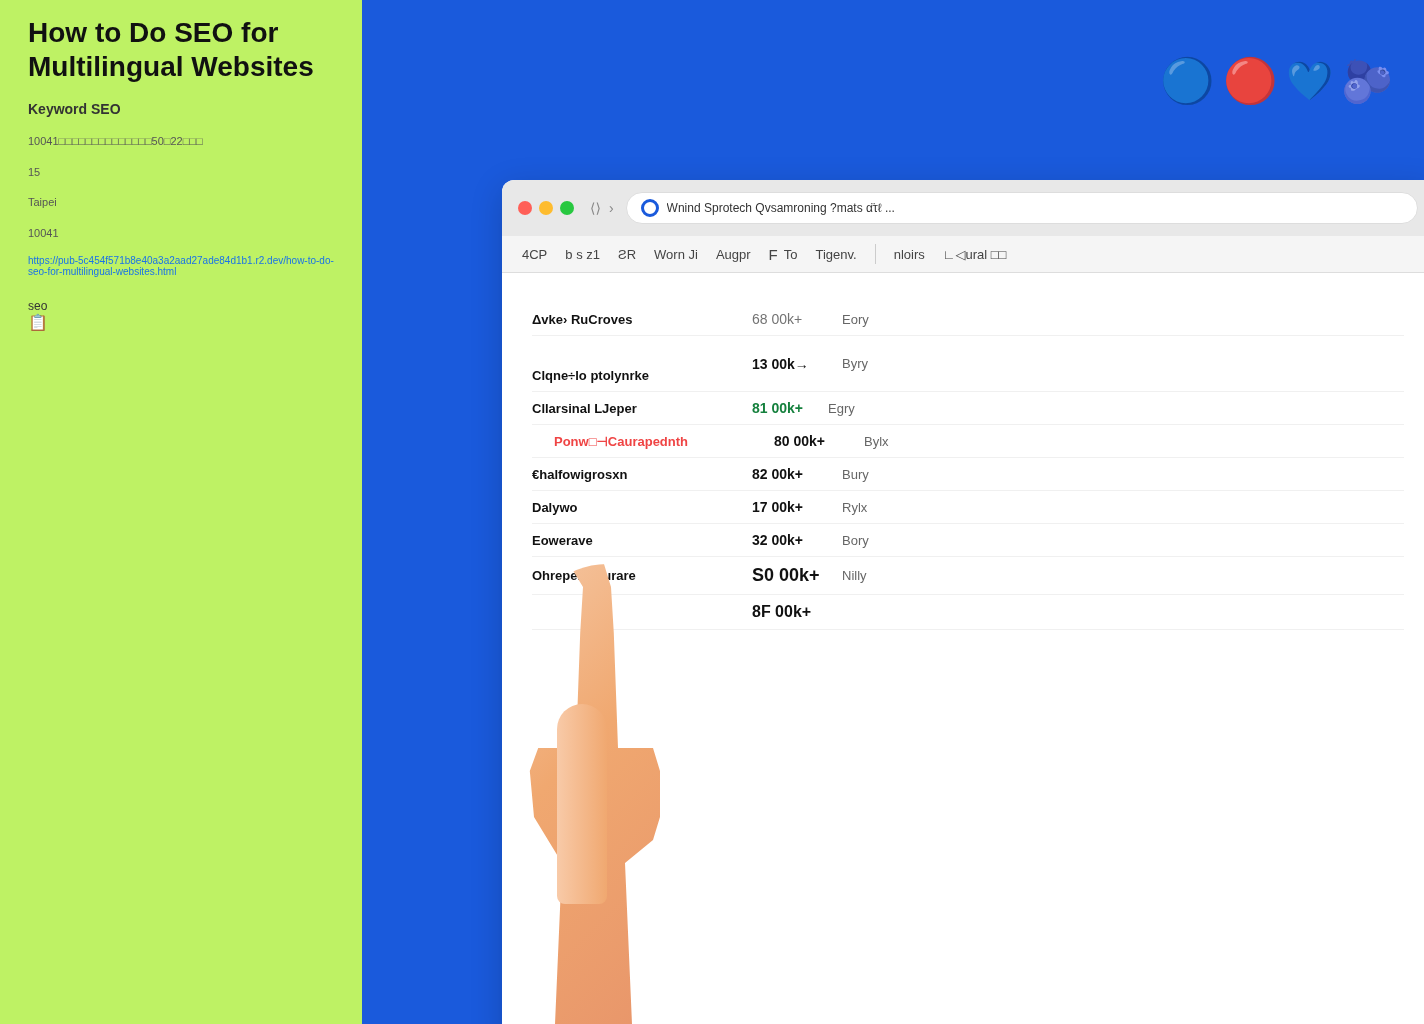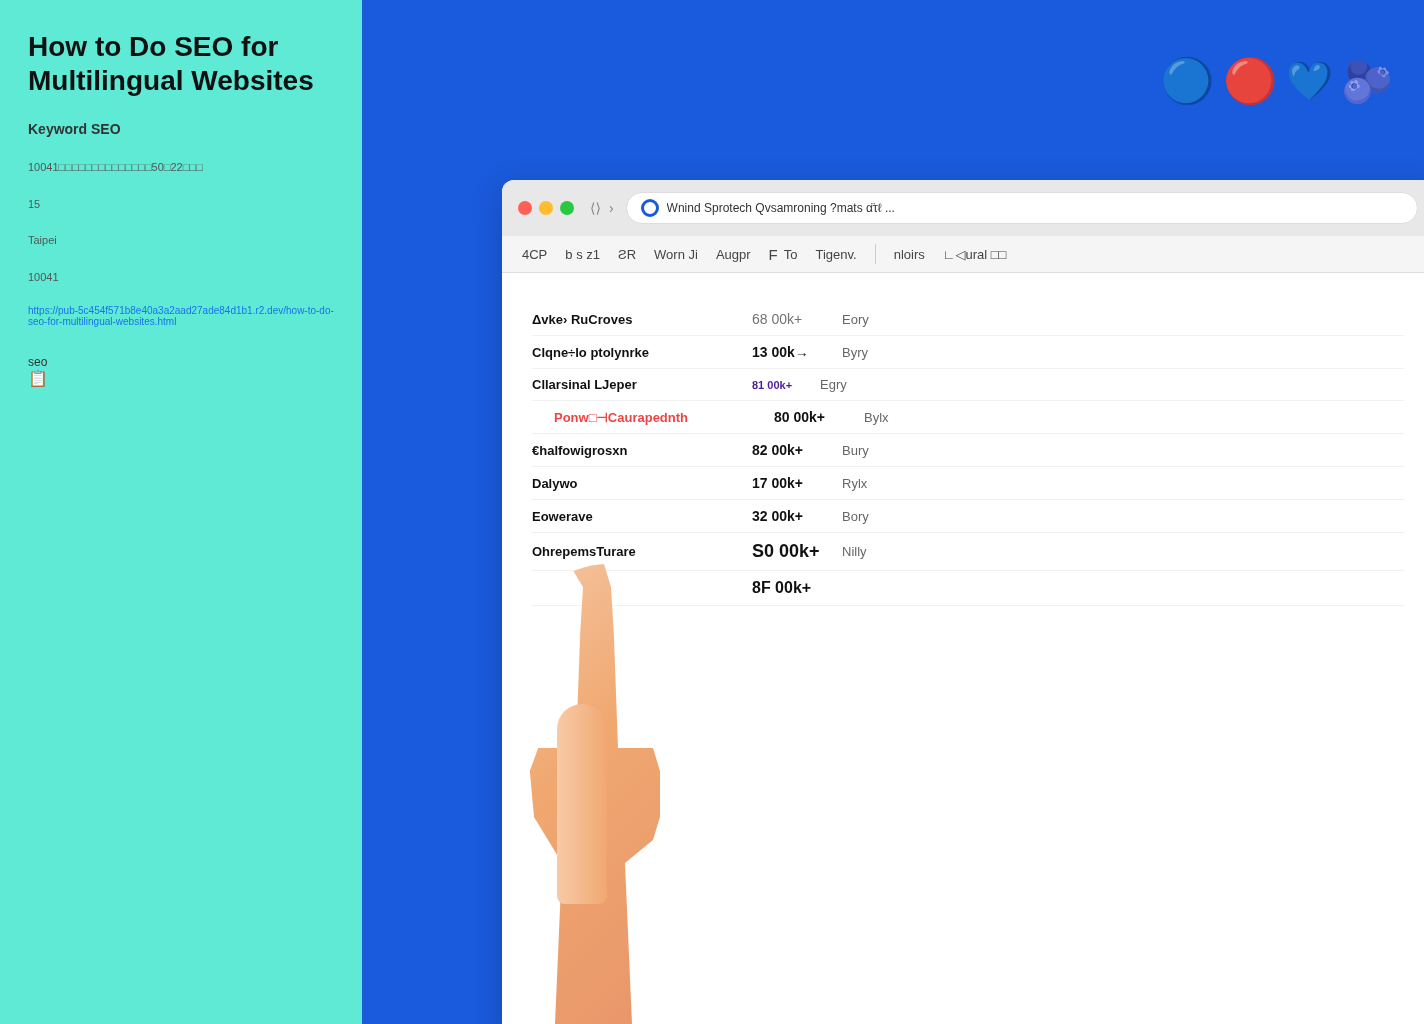--- a/index.html
+++ b/index.html
@@ -9,25 +9,25 @@
       overflow: hidden;
       display: flex;
       font-family: -apple-system, BlinkMacSystemFont, 'Segoe UI', sans-serif;
       position: relative;
     }
 
     
     .sidebar {
       width: 362px;
       min-width: 362px;
-      background: #5eead4;
-      padding: 30px 28px;
+      background: #bef264;
+      padding: 16px 28px;
       display: flex;
       flex-direction: column;
-      gap: 20px;
+      gap: 14px;
       position: relative;
       z-index: 2;
     }
 
     .sidebar-title {
       font-size: 28px;
       font-weight: 700;
       color: #111;
       line-height: 1.2;
       margin-bottom: 4px;
@@ -320,28 +320,28 @@
 
 
       <div class="table-wrapper" id="table-body">
       <div class="table-row">
     <span style="width:220px; font-weight:700; color:#111;">Δvke› RuCroves</span>
     <span style="width:90px; font-weight:400; color:#737373; font-size:14px;">68 00k+</span>
     <span style="width:60px; color:#666; font-size:13px;">Eory</span>
     <span style="width:160px; color:#444; font-size:13px;"></span>
   </div>
           <div class="table-row">
-    <span style="width:220px; font-weight:700; color:#111;">Clqne÷lo ptolynrke</span>
+    <span style="width:220px; font-weight:700; color:#111;margin-top:24px;">Clqne÷lo ptolynrke</span>
     <span style="width:90px; font-weight:800; color:#111; font-size:14px;">13 00k→</span>
     <span style="width:60px; color:#666; font-size:13px;">Byry</span>
     <span style="width:160px; color:#444; font-size:13px;"></span>
   </div>
           <div class="table-row">
     <span style="width:220px; font-weight:700; color:#111;">Cllarsinal LJeper</span>
-    <span style="width:68px; font-weight:800; color:#4c1d95; font-size:11px;">81 00k+</span>
+    <span style="width:76px; font-weight:800; color:#15803d; font-size:14px;">81 00k+</span>
     <span style="width:60px; color:#666; font-size:13px;">Egry</span>
     <span style="width:160px; color:#444; font-size:13px;"></span>
   </div>
           <div class="table-row">
     <span style="width:220px; font-weight:700; color:#ef4444;margin-left:22px;">Ponw□⊣Caurapednth </span>
     <span style="width:90px; font-weight:800; color:#111; font-size:14px;">80 00k+</span>
     <span style="width:60px; color:#666; font-size:13px;">Bylx</span>
     <span style="width:160px; color:#444; font-size:13px;"></span>
   </div>
           <div class="table-row">

